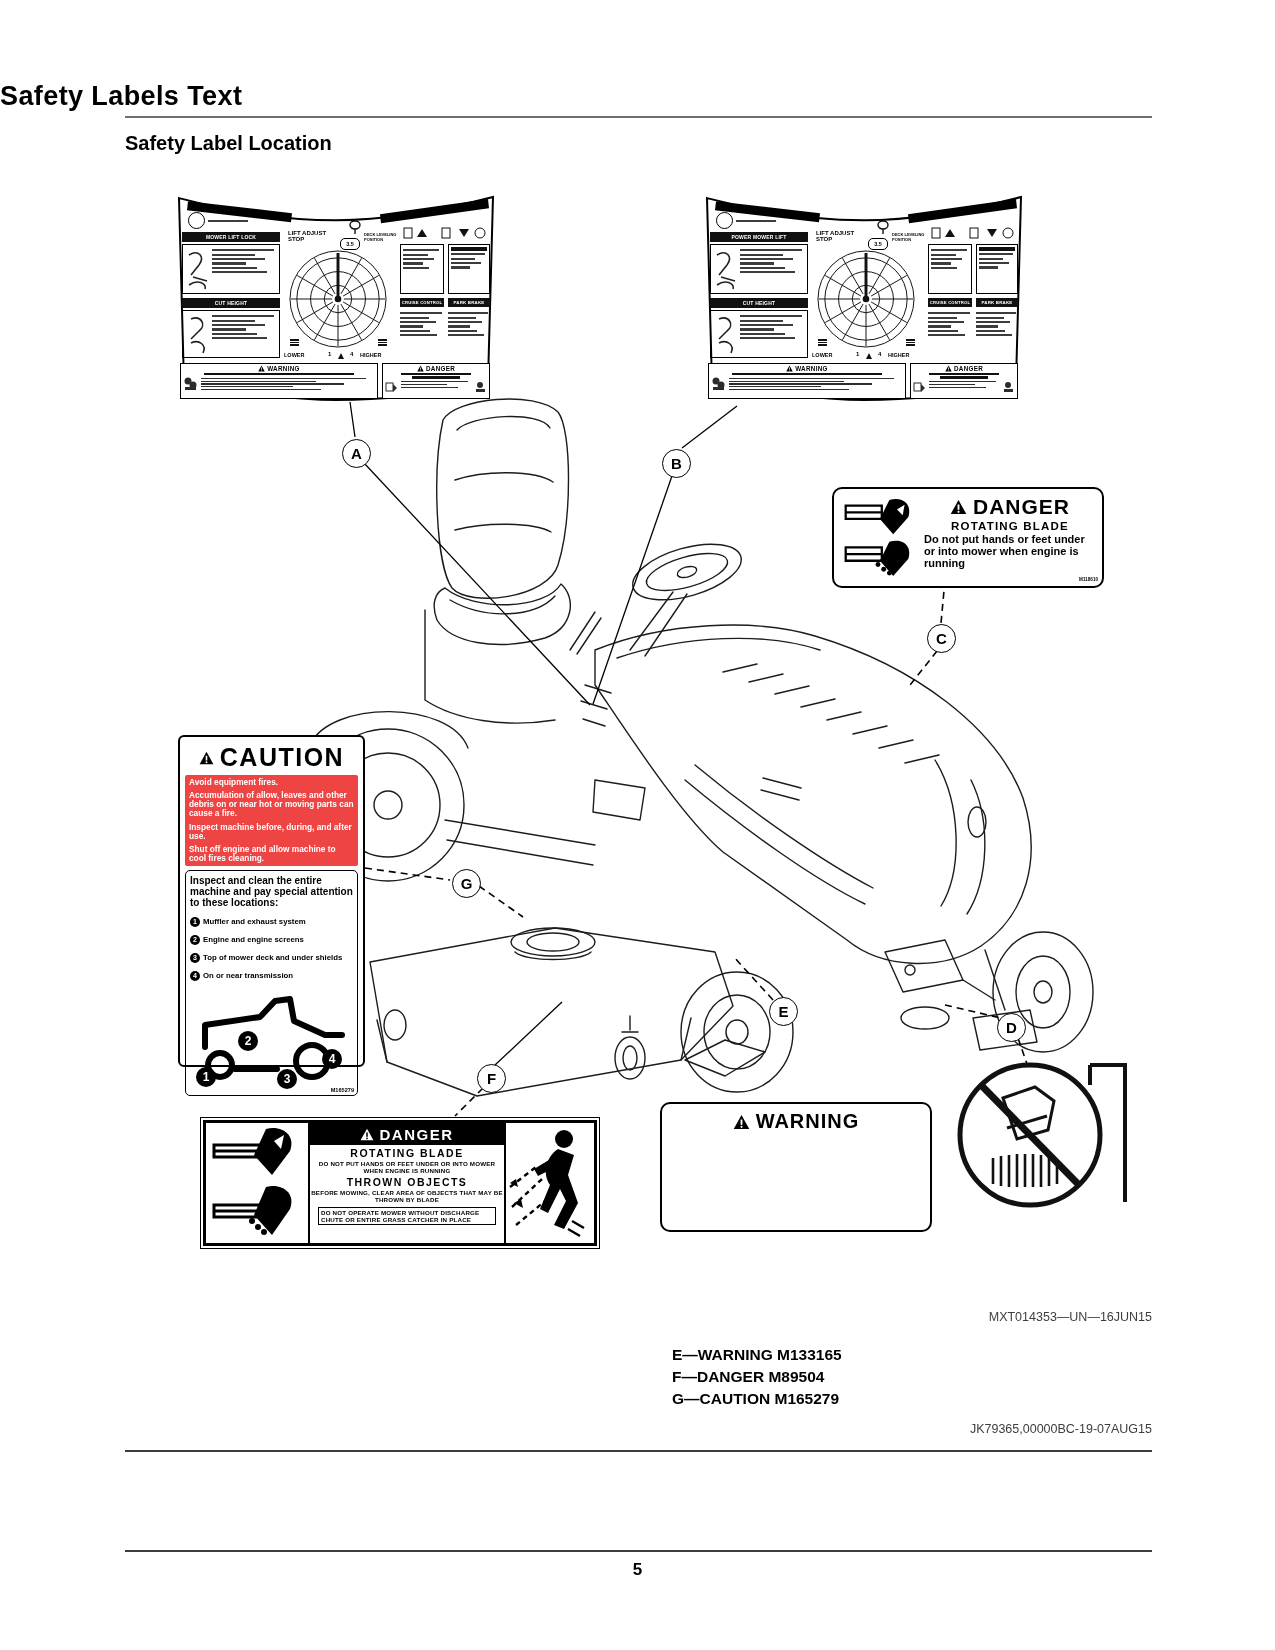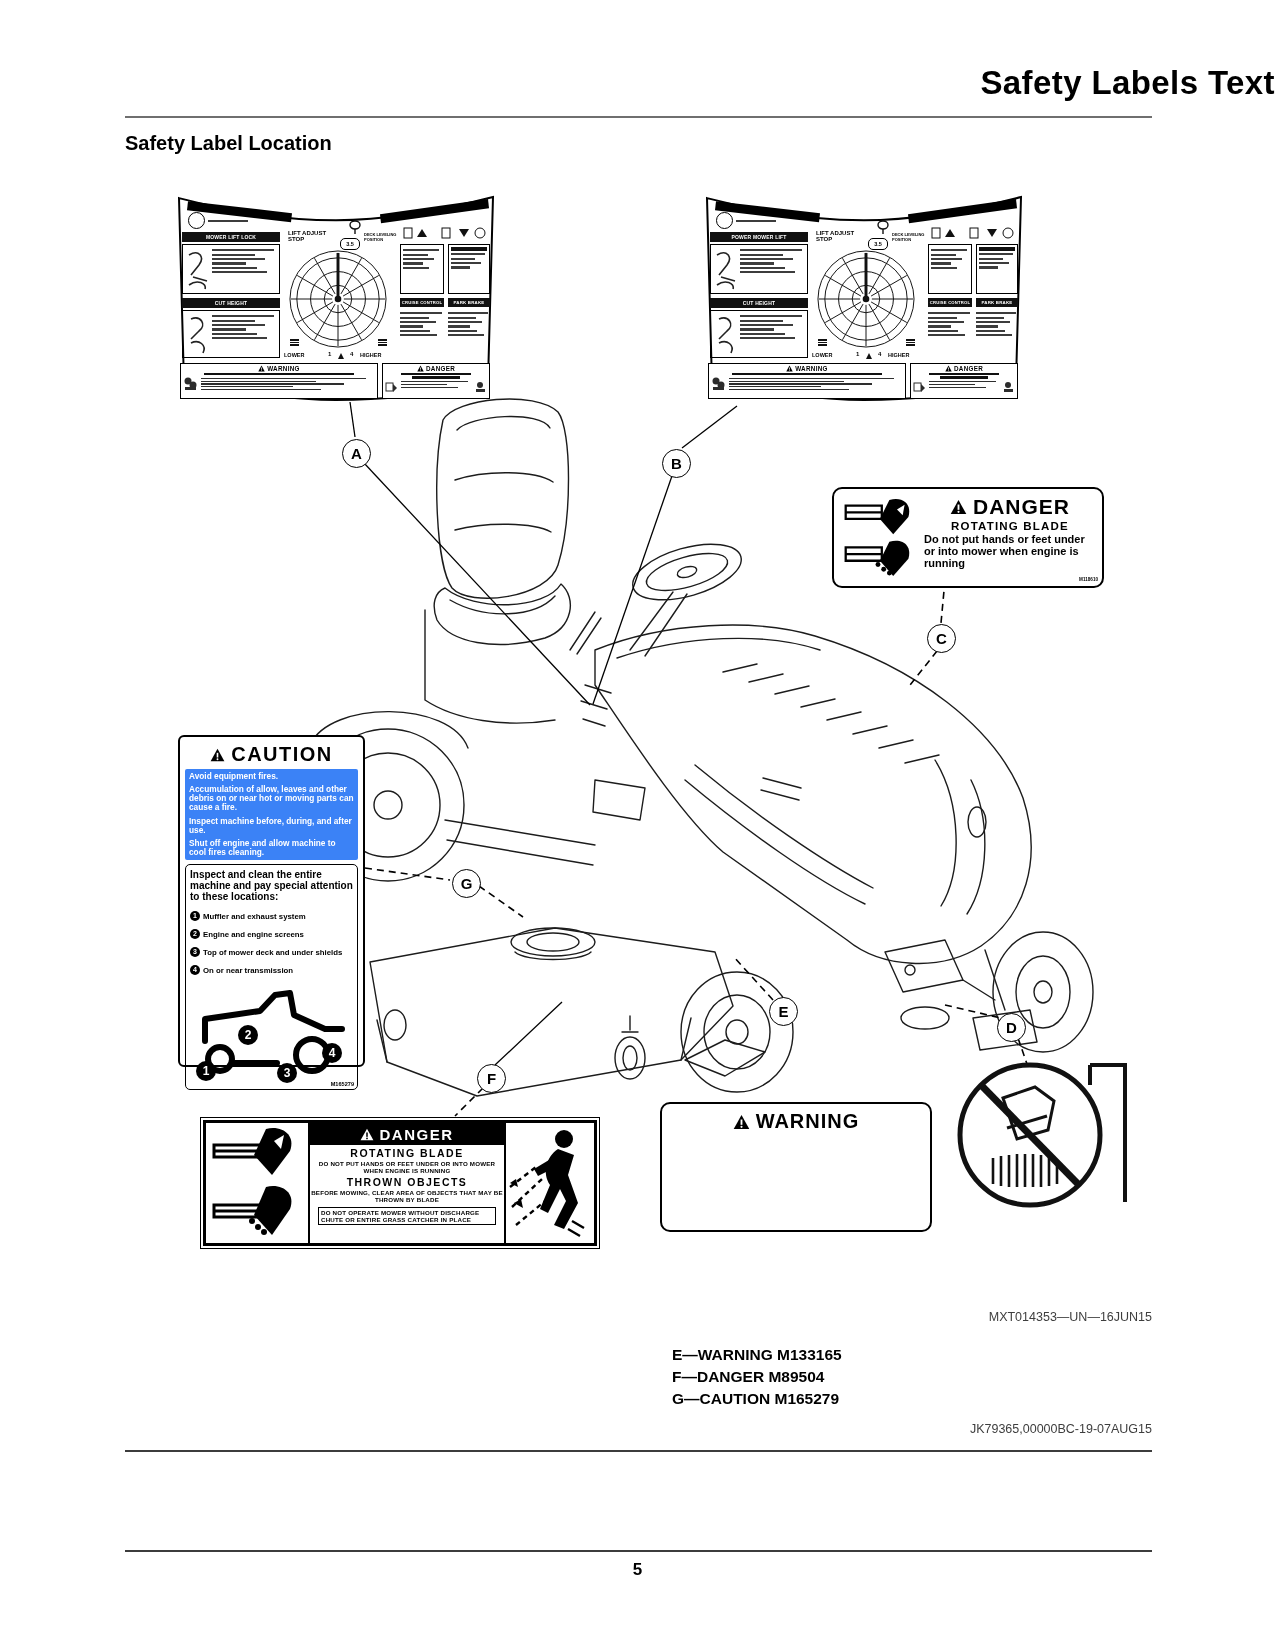--- a/index.html
+++ b/index.html
@@ -1,20 +1,20 @@
 <!DOCTYPE html>
 <html><head>
 <meta charset="utf-8">
 <style>
   html,body{margin:0;padding:0;background:#fff}
   .page{position:relative;width:1275px;height:1650px;background:#fff;overflow:hidden;
         font-family:"Liberation Sans",sans-serif;color:#000}
   .abs{position:absolute}
   .rule{position:absolute;left:125px;width:1027px;height:2px;background:#6f6f6f}
-  .page-title{top:64px;left:0;width:100%;text-align:right;font-size:33px;font-weight:bold;letter-spacing:.4px}
+  .page-title{top:81px;left:0;width:100%;text-align:left;font-size:27px;font-weight:bold;letter-spacing:.4px}
   .section-title{top:132px;left:125px;font-size:20px;font-weight:bold}
   .fig-code{top:1310px;left:652px;width:500px;text-align:right;font-size:12.5px;color:#3e3e3e}
   .legend-col{font-size:15.5px;font-weight:bold;line-height:22px;white-space:nowrap}
   .doc-code{top:1422px;left:652px;width:500px;text-align:right;font-size:12.5px;color:#3e3e3e}
   .page-num{top:1560px;left:0;width:100%;text-align:center;font-size:17px;font-weight:bold}
 
   .callout{position:absolute;width:27px;height:27px;border:1.8px solid #000;border-radius:50%;
            background:#fff;display:flex;align-items:center;justify-content:center;
            font-size:15px;font-weight:bold;z-index:6}
 
@@ -42,27 +42,27 @@
   .r10{border-radius:10px}.r6{border-radius:6px}
   .sig-hdr{display:flex;align-items:center;justify-content:center;gap:6px;font-weight:bold}
   .part-code{position:absolute;font-weight:bold}
 
   
   .c-head{font-size:21px;letter-spacing:1px}
   .c-sub{font-size:11.5px;font-weight:bold;letter-spacing:1.2px;text-align:center;margin-top:1px}
   .c-body{font-size:11px;font-weight:bold;line-height:1.1;margin-top:1px}
 
   
-  .g-head{font-size:20px;letter-spacing:1.5px;margin:2px 0 3px}
-  .g-black{background:#3b82f6;color:#fff;font-size:8.3px;font-weight:bold;line-height:1.1;
+  .g-head{font-size:25px;letter-spacing:1.5px;margin:2px 0 3px}
+  .g-black{background:#ef4444;color:#fff;font-size:8.3px;font-weight:bold;line-height:1.1;
            padding:3px 4px;border-radius:2px}
   .g-black p{margin:0 0 4px}
   .g-white{border:1.5px solid #000;border-radius:5px;margin-top:4px;padding:4px 4px 2px;position:relative}
   .g-intro{font-size:10px;font-weight:bold;line-height:1.12;margin:0 0 4px}
-  .g-item{display:flex;align-items:flex-end;gap:3px;font-size:7.8px;font-weight:bold;margin:8px 0}
+  .g-item{display:flex;align-items:center;gap:3px;font-size:7.8px;font-weight:bold;margin:8px 0}
   .numc{display:inline-flex;width:10px;height:10px;border-radius:50%;background:#000;color:#fff;
         font-size:7px;font-weight:bold;align-items:center;justify-content:center;flex:0 0 auto}
 
   
   .f-outer{position:absolute;border:1px solid #000;z-index:4;background:#fff;padding:2px;box-sizing:border-box}
   .f-inner{border:3px solid #000;height:100%;box-sizing:border-box;display:flex}
   .f-hdr{background:#000;color:#fff;display:flex;align-items:center;justify-content:center;gap:5px;
          font-size:15px;font-weight:bold;letter-spacing:1.5px;height:22px}
   .f-h2{font-size:10.5px;font-weight:bold;letter-spacing:1.5px;text-align:center;margin-top:2px}
   .f-t{font-size:6.2px;font-weight:bold;text-align:center;line-height:1.15;margin-top:1px;letter-spacing:.2px}

